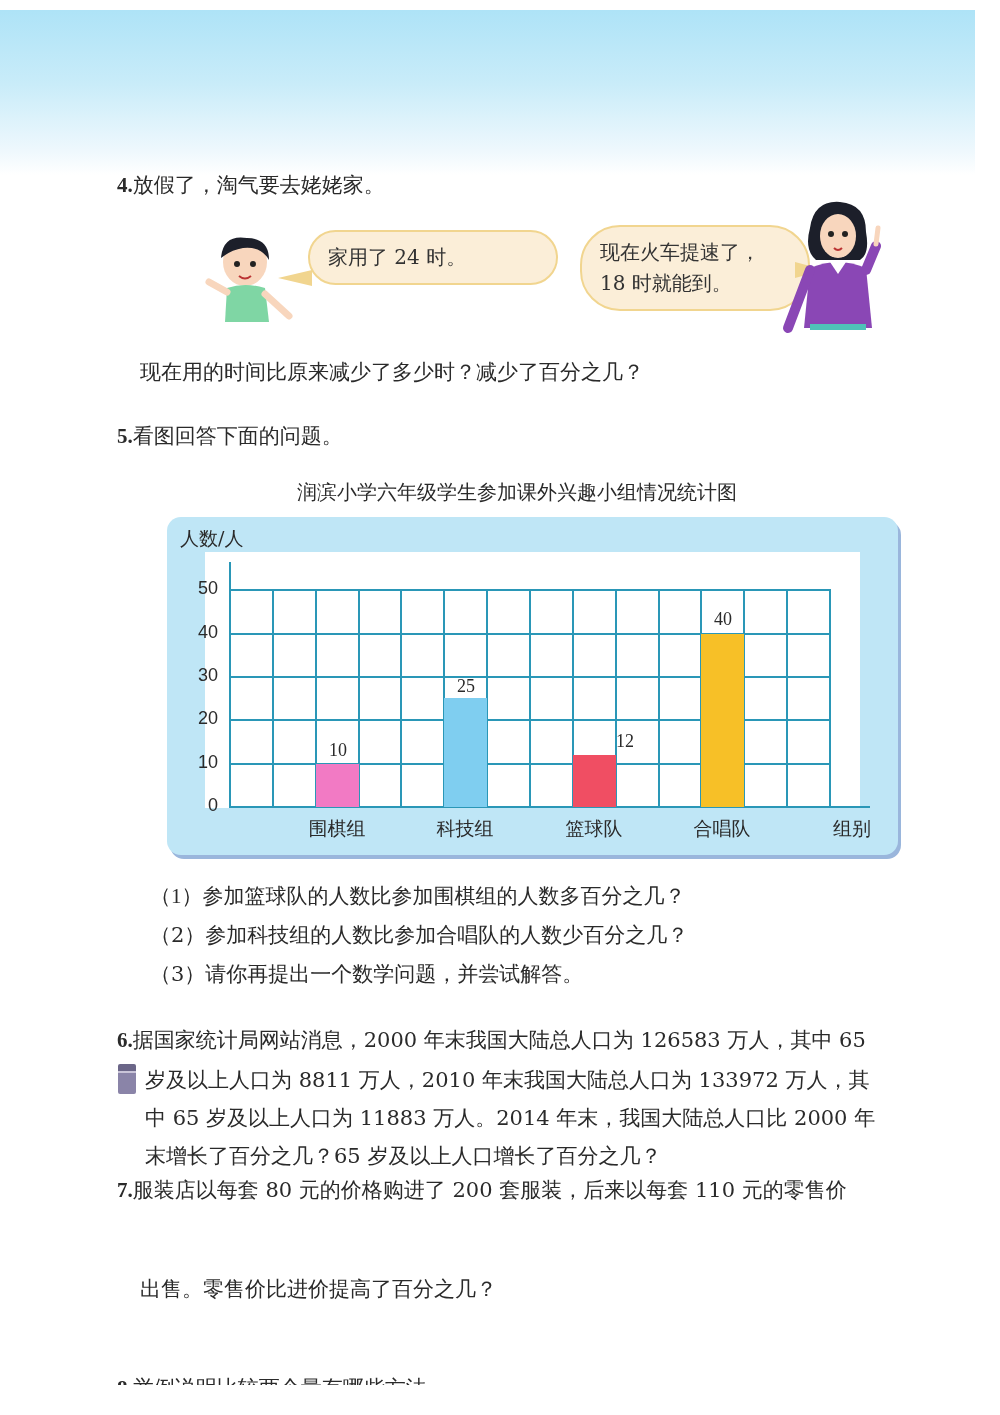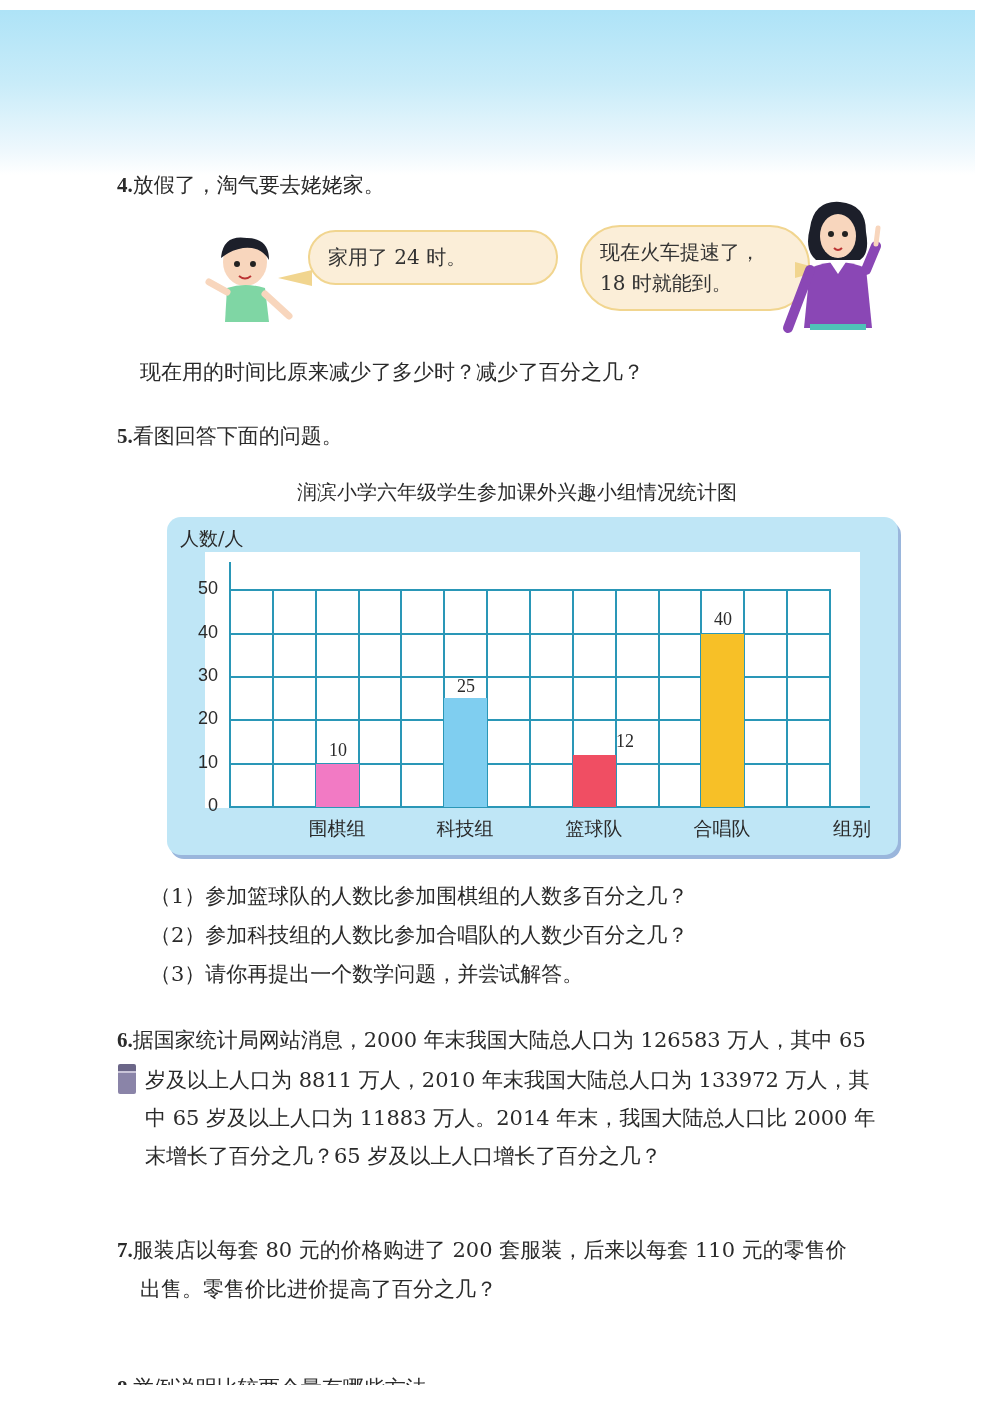--- a/index.html
+++ b/index.html
@@ -151,33 +151,33 @@
 
 <div class="bar" style="left:701px; top:634px; width:43px; height:173px; background:#f7c027;"></div>
 <div class="bar-val" style="left:701px; top:609px;">40</div>
 
 <div class="xcat" style="left:287px; top:816px;">围棋组</div>
 <div class="xcat" style="left:415px; top:816px;">科技组</div>
 <div class="xcat" style="left:544px; top:816px;">篮球队</div>
 <div class="xcat" style="left:672px; top:816px;">合唱队</div>
 <div class="xcat" style="left:802px; top:816px;">组别</div>
 
-<div class="txt" style="left:150px; top:884px;">（1）参加篮球队的人数比参加围棋组的人数多百分之几？</div>
+<div class="txt" style="left:150px; top:884px;font-family:Liberation Serif, serif;">（1）参加篮球队的人数比参加围棋组的人数多百分之几？</div>
 <div class="txt" style="left:150px; top:923px;">（2）参加科技组的人数比参加合唱队的人数少百分之几？</div>
 <div class="txt" style="left:150px; top:962px;">（3）请你再提出一个数学问题，并尝试解答。</div>
 
 <div class="txt" style="left:117px; top:1028px;">
   <span class="num-label">6.</span><span>据国家统计局网站消息，2000 年末我国大陆总人口为 126583 万人，其中 65</span>
 </div>
 <div class="calc-icon"></div>
 <div class="txt" style="left:145px; top:1068px;">岁及以上人口为 8811 万人，2010 年末我国大陆总人口为 133972 万人，其</div>
 <div class="txt" style="left:145px; top:1106px;">中 65 岁及以上人口为 11883 万人。2014 年末，我国大陆总人口比 2000 年</div>
 <div class="txt" style="left:145px; top:1144px;">末增长了百分之几？65 岁及以上人口增长了百分之几？</div>
 
-<div class="txt" style="left:117px; top:1238px;">
+<div class="txt" style="left:117px; top:1178px;">
   <span class="num-label">7.</span><span>服装店以每套 80 元的价格购进了 200 套服装，后来以每套 110 元的零售价</span>
 </div>
 <div class="txt" style="left:140px; top:1277px;">出售。零售价比进价提高了百分之几？</div>
 
 <div style="position:absolute; left:117px; top:1376px; height:9px; overflow:hidden; width:400px;">
   <div class="txt" style="left:0; top:0;">
     <span class="num-label">8.</span><span>举例说明比较两个量有哪些方法。</span>
   </div>
 </div>
 

